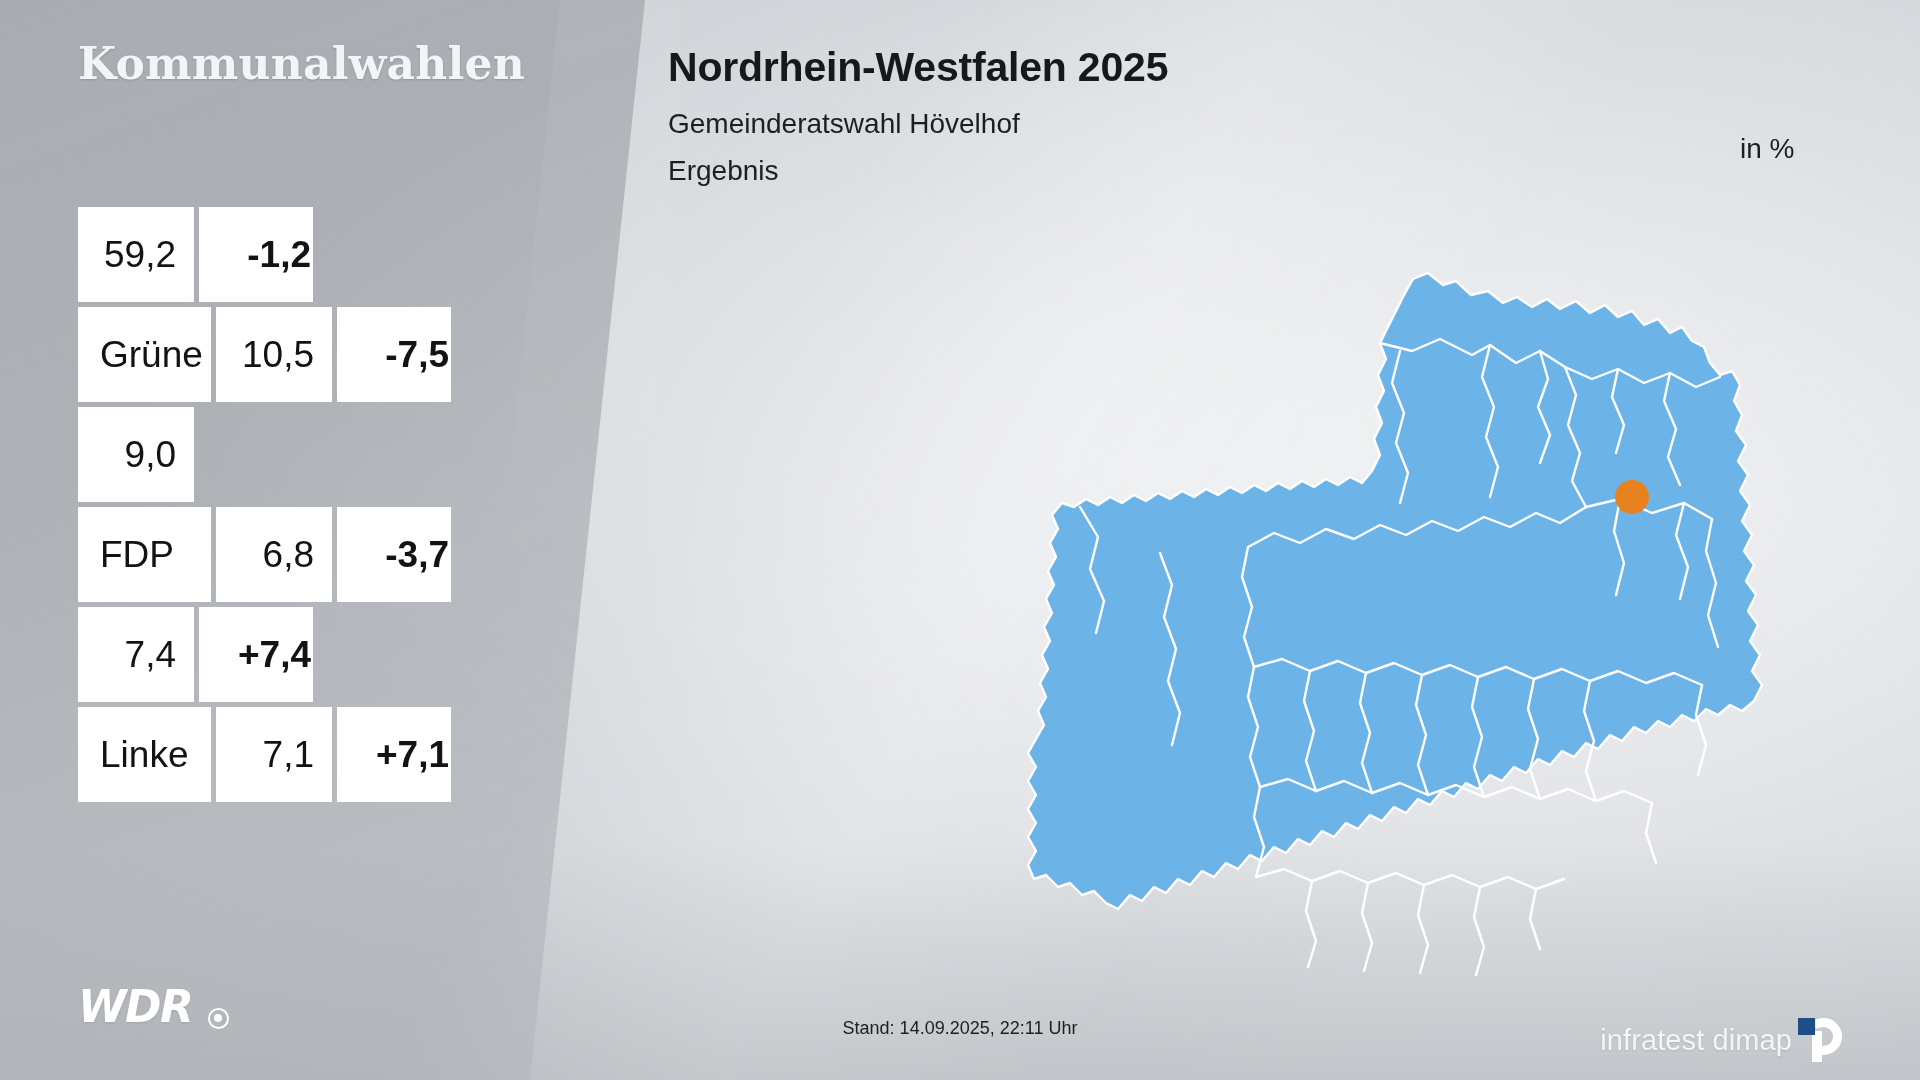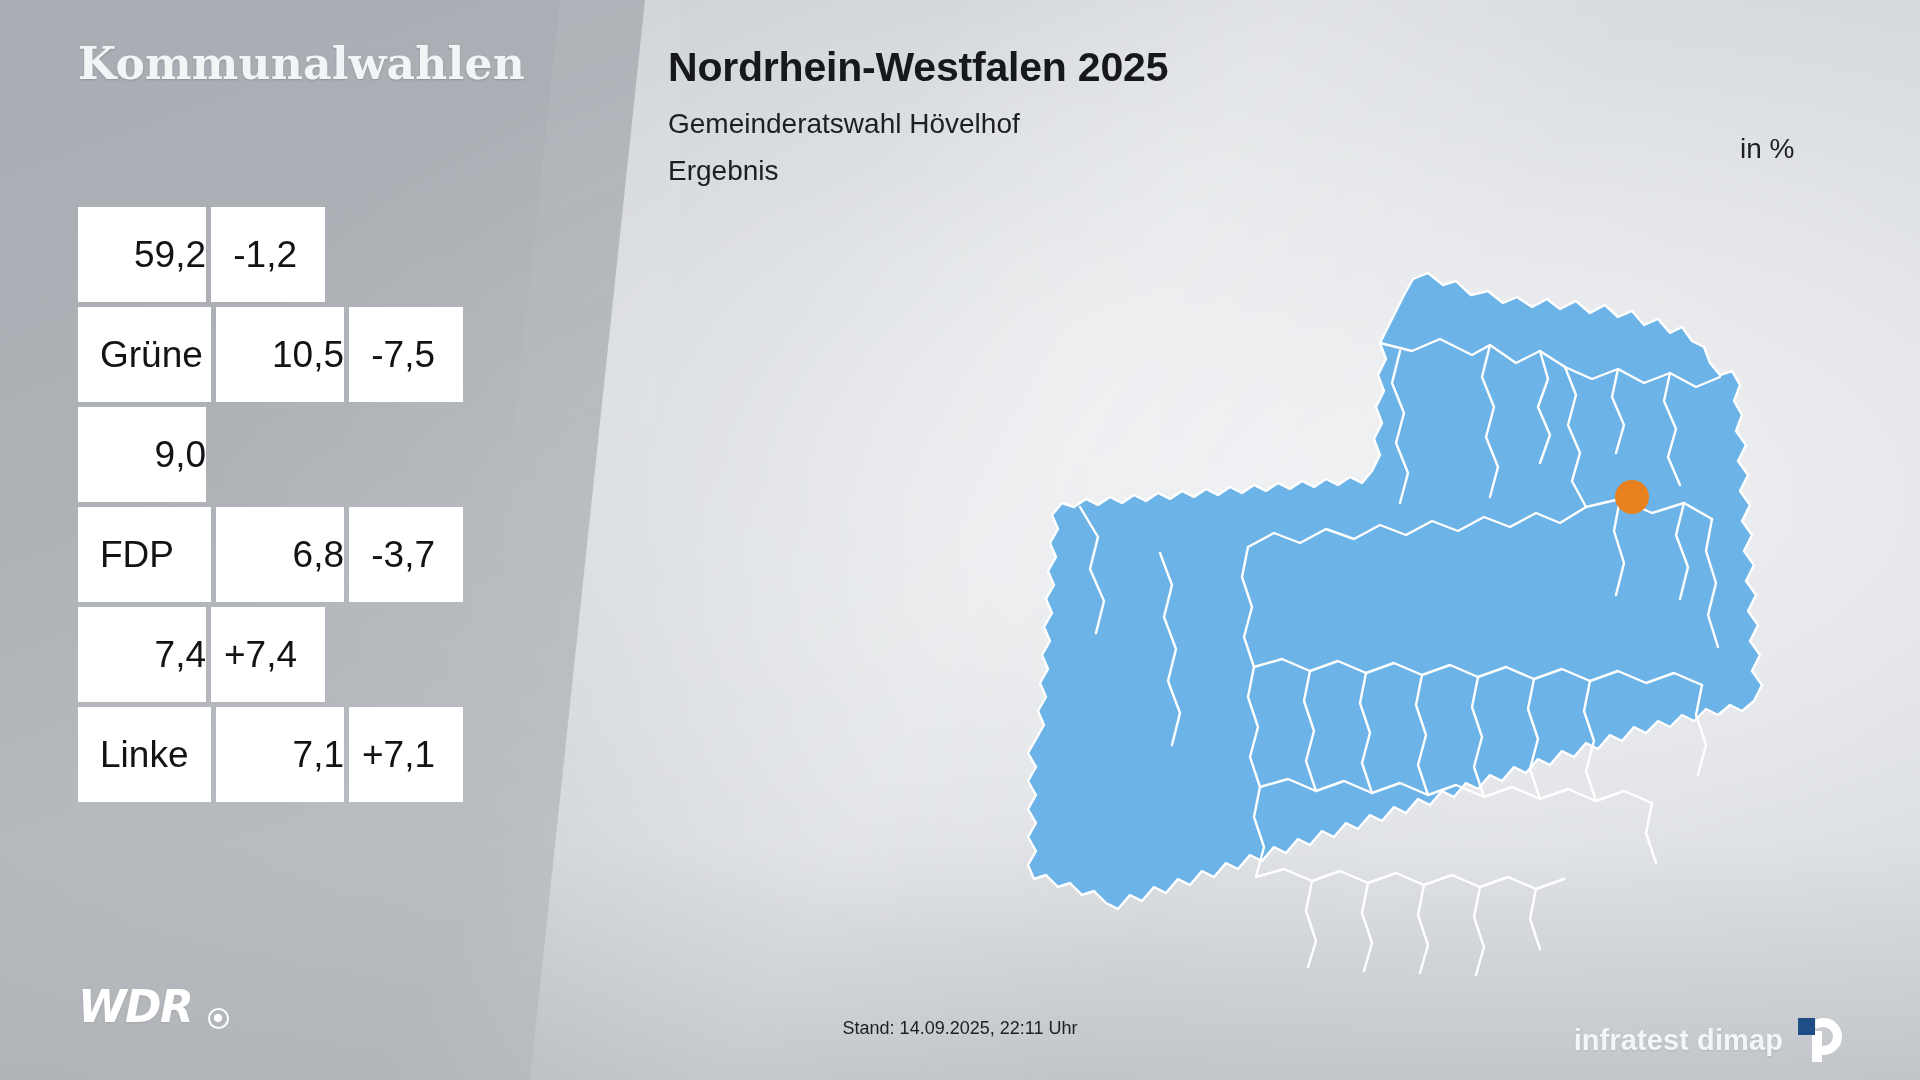--- a/index.html
+++ b/index.html
@@ -52,22 +52,22 @@
     display:flex; flex-direction:column; gap:5px;
   }
   .table-row { display:flex; gap:5px; }
   .cell {
     background:#ffffff;
     height:95px;
     display:flex; align-items:center;
     font-size:37px; color:#111315;
   }
   .cell-party { width:133px; padding-left:22px; justify-content:flex-start; }
-  .cell-value { width:128px; justify-content:flex-end; }
-  .cell-delta { width:114px; padding-right:28px; justify-content:flex-end; }
+  .cell-value { width:116px; padding-right:18px; justify-content:flex-end; }
+  .cell-delta { width:114px; padding-right:2px; justify-content:flex-end;font-weight:bold; }
 
   
   #wdr-logo {
     position:absolute; left:78px; top:985px;
     display:flex; align-items:flex-end; gap:16px;
   }
   #wdr-wordmark {
     font-family:"DejaVu Sans","Liberation Sans",sans-serif;
     font-weight:700; font-style:italic; font-size:44px;
     letter-spacing:-1.5px; color:#ffffff; line-height:1;
@@ -105,21 +105,21 @@
   #map-wrap { position:absolute; left:1020px; top:255px; width:780px; height:760px; }
   #map-svg { width:100%; height:100%; display:block; }
 
   
   #footer-stand {
     position:absolute; left:0; right:0; top:1018px;
     text-align:center; font-size:18px; color:#1c1e20;
   }
   #partner-logo {
     position:absolute; right:78px; top:1018px;
-    display:flex; align-items:center; gap:15px;font-weight:bold;
+    display:flex; align-items:center; gap:6px;
   }
   #partner-name {
     font-size:29px; color:#f4f5f6; letter-spacing:.1px;
     text-shadow:0 1px 2px rgba(120,125,130,.28);
   }
   #partner-mark { position:relative; width:44px; height:44px; }
   .pm-ring {
     position:absolute; left:7px; top:0; width:37px; height:37px;
     border-radius:50%; border:9px solid #ffffff;
     clip-path: polygon(28% 0, 100% 0, 100% 100%, 28% 100%, 28% 72%, 58% 72%, 58% 28%, 28% 28%);

